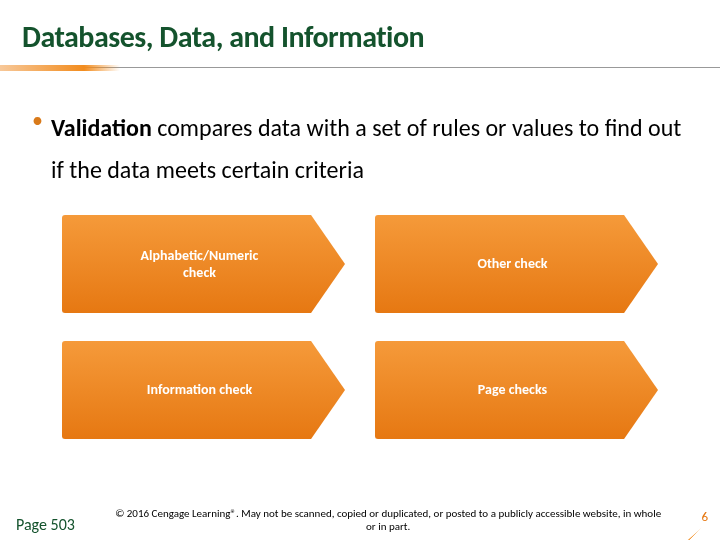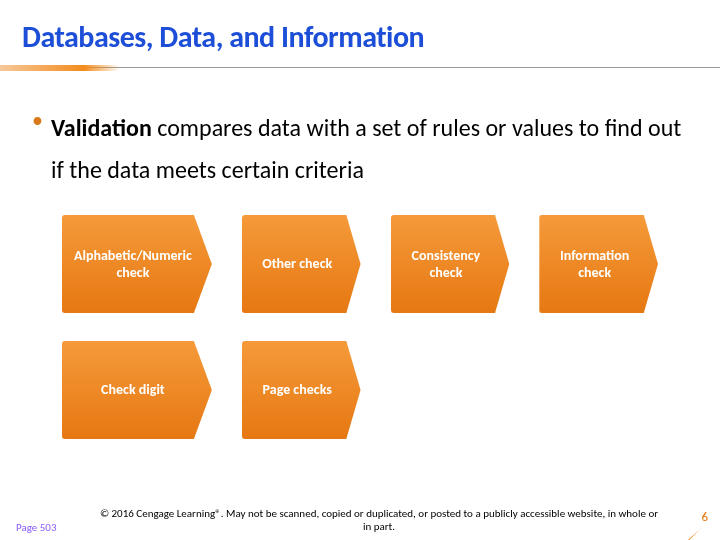--- a/index.html
+++ b/index.html
@@ -10,21 +10,21 @@
     font-family: Calibri, Arial, sans-serif;
     position: relative;
     overflow: hidden;
   }
   .title-area {
     padding: 18px 22px 6px 22px;
   }
   .title {
     font-size: 30px;
     font-weight: 700;
-    color: #1d4ed8;
+    color: #14532d;
     letter-spacing: -0.5px;
   }
   .rule-area {
     position: relative;
     height: 12px;
     margin-top: 4px;
   }
   .rule-line {
     position: absolute;
     left: 0; right: 0;
@@ -56,21 +56,21 @@
   .bullet-text {
     font-size: 24px;
     color: #000;
     line-height: 42px;
   }
   .bullet-text .bold { font-weight: 700; }
   .grid {
     margin-top: 24px;
     padding: 0 30px;
     display: grid;
-    grid-template-columns: repeat(4, 1fr);
+    grid-template-columns: repeat(2, 1fr);
     grid-template-rows: repeat(2, 98px);
     gap: 28px 30px;
   }
   .card {
     position: relative;
     display: flex;
     align-items: center;
     justify-content: center;
     text-align: center;
     color: #fff;
@@ -88,22 +88,22 @@
     position: absolute;
     bottom: 6px;
     left: 0; right: 0;
     display: flex;
     align-items: flex-end;
     justify-content: space-between;
     padding: 0 12px 0 16px;
     font-size: 12px;
   }
   .page-ref {
-    color: #8b5cf6;
-    font-size: 11px;
+    color: #14532d;
+    font-size: 16px;
   }
   .copyright {
     flex: 1;
     text-align: center;
     font-size: 11px;
     line-height: 1.25;
     color: #000;
     padding: 0 40px;
   }
   .slide-num {
@@ -143,27 +143,21 @@
   </div>
 
   <div class="grid">
     <div class="card">
         <span class="label">Alphabetic/Numeric check</span>
       </div>
     <div class="card">
         <span class="label">Other check</span>
       </div>
     <div class="card">
-        <span class="label">Consistency check</span>
-      </div>
-    <div class="card">
         <span class="label">Information check</span>
-      </div>
-    <div class="card">
-        <span class="label">Check digit</span>
       </div>
     <div class="card">
         <span class="label">Page checks</span>
       </div>
   </div>
 </div>
 
 <div class="footer">
   <div class="page-ref">Page 503</div>
   <div class="copyright">© 2016 Cengage Learning®. May not be scanned, copied or duplicated, or posted to a publicly accessible website, in whole or in part.</div>

